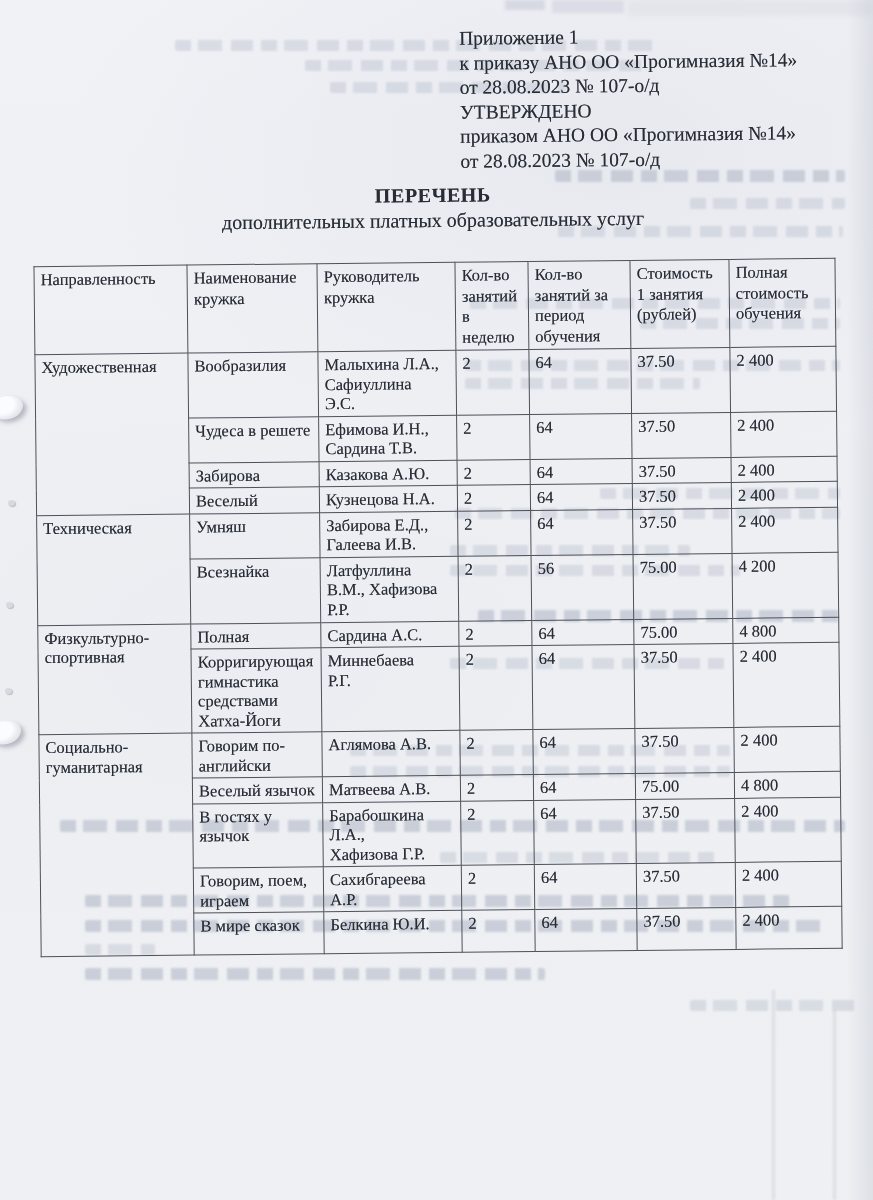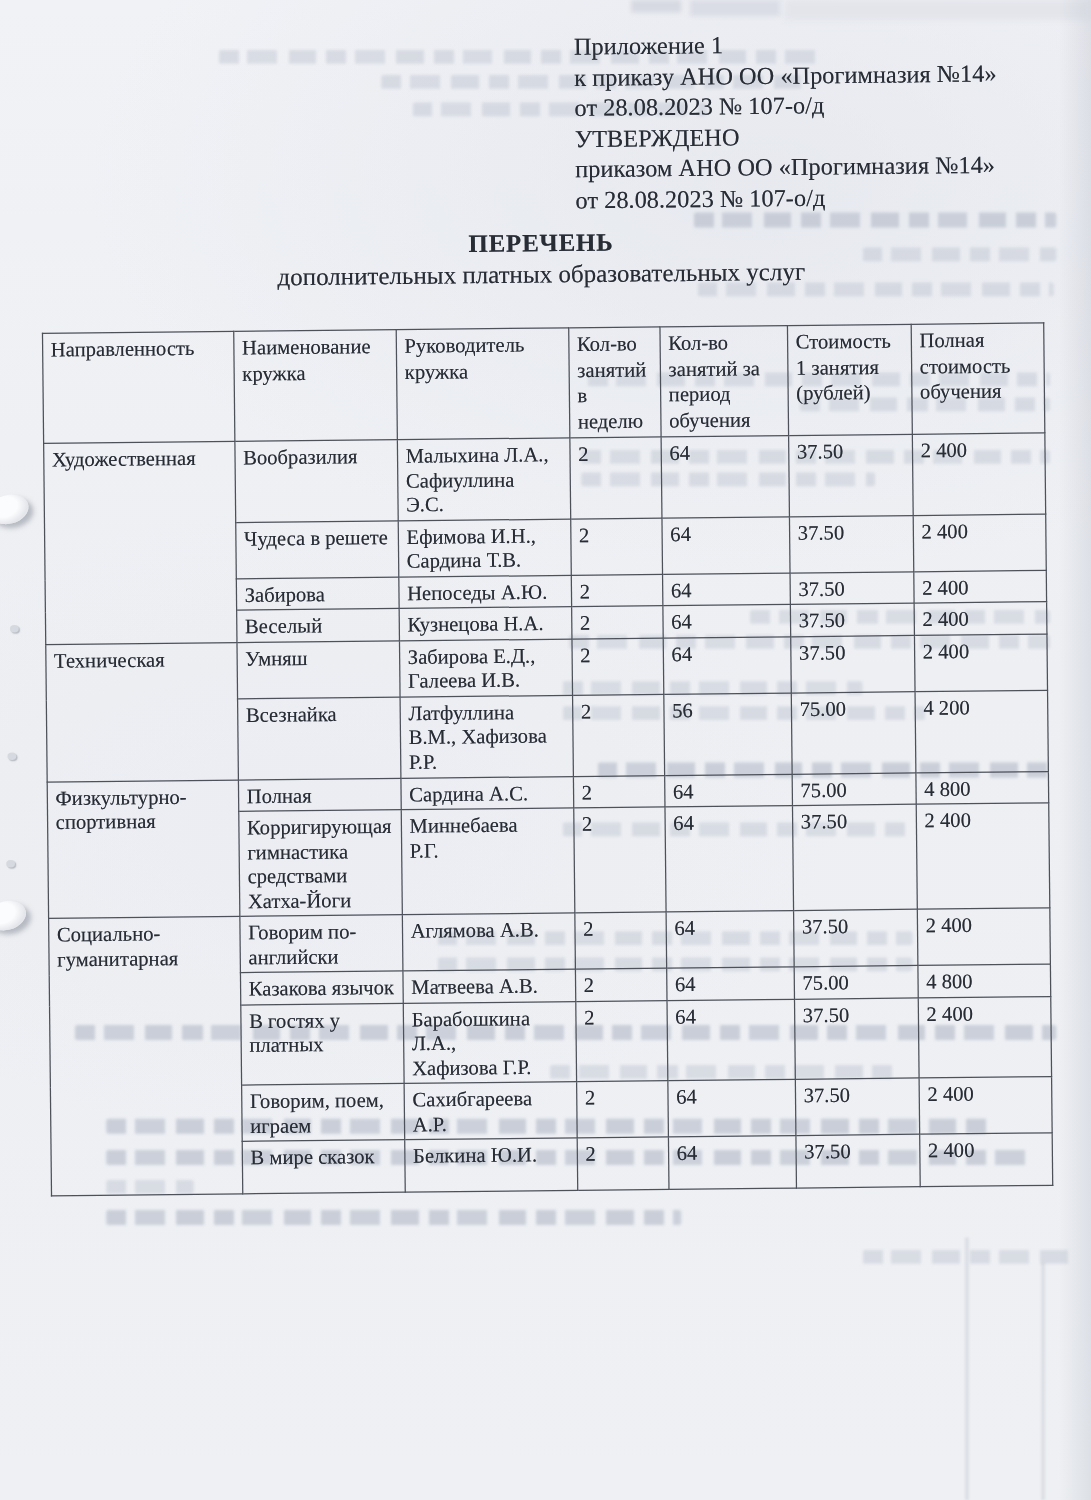--- a/index.html
+++ b/index.html
@@ -178,21 +178,21 @@
         <td>Чудеса в решете</td>
         <td>Ефимова И.Н.,
 Сардина Т.В.</td>
         <td>2</td>
         <td>64</td>
         <td>37.50</td>
         <td>2 400</td>
       </tr>
       <tr style="height:19px">
         <td>Забирова</td>
-        <td>Непоседы А.Ю.</td>
+        <td>Казакова А.Ю.</td>
         <td>2</td>
         <td>64</td>
         <td>37.50</td>
         <td>2 400</td>
       </tr>
       <tr style="height:19px">
         <td>Веселый</td>
         <td>Кузнецова Н.А.</td>
         <td>2</td>
         <td>64</td>
@@ -249,30 +249,30 @@
 гуманитарная</td>
         <td>Говорим по-
 английски</td>
         <td>Аглямова А.В.</td>
         <td>2</td>
         <td>64</td>
         <td>37.50</td>
         <td>2 400</td>
       </tr>
       <tr style="height:18px">
-        <td>Казакова язычок</td>
+        <td>Веселый язычок</td>
         <td>Матвеева А.В.</td>
         <td>2</td>
         <td>64</td>
         <td>75.00</td>
         <td>4 800</td>
       </tr>
       <tr style="height:58px">
         <td>В гостях у
-платных</td>
+язычок</td>
         <td>Барабошкина
 Л.А.,
 Хафизова Г.Р.</td>
         <td>2</td>
         <td>64</td>
         <td>37.50</td>
         <td>2 400</td>
       </tr>
       <tr style="height:40px">
         <td>Говорим, поем,

